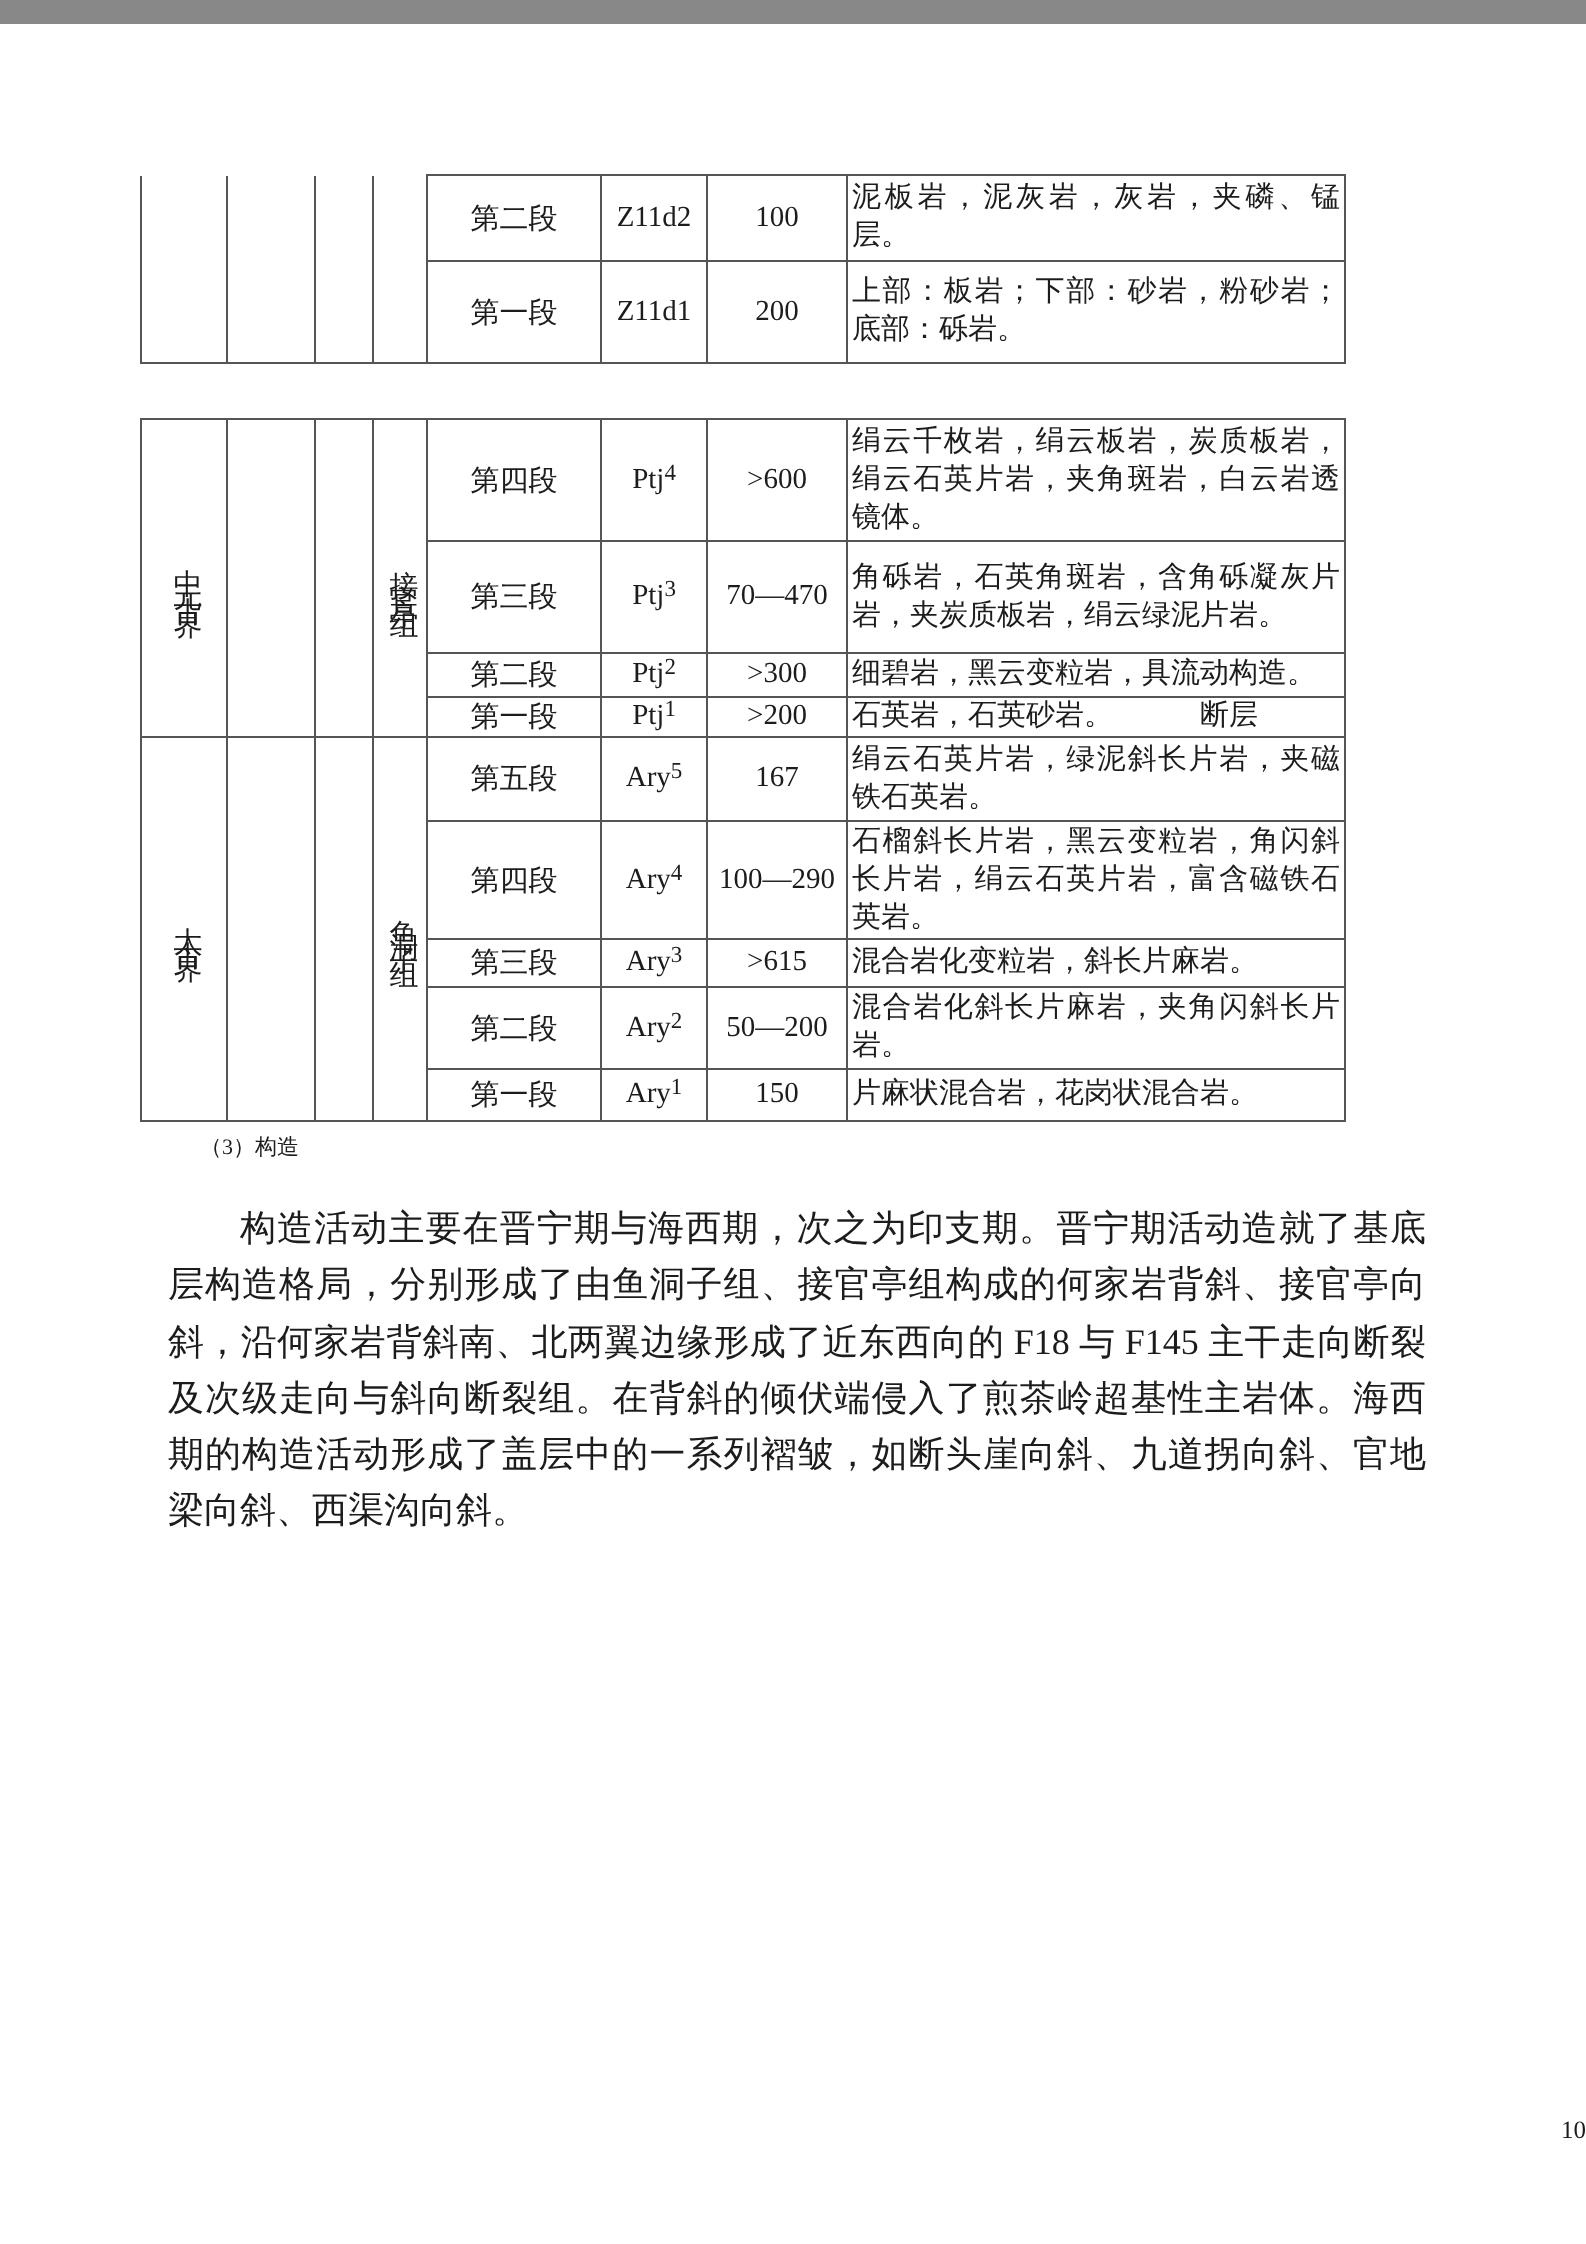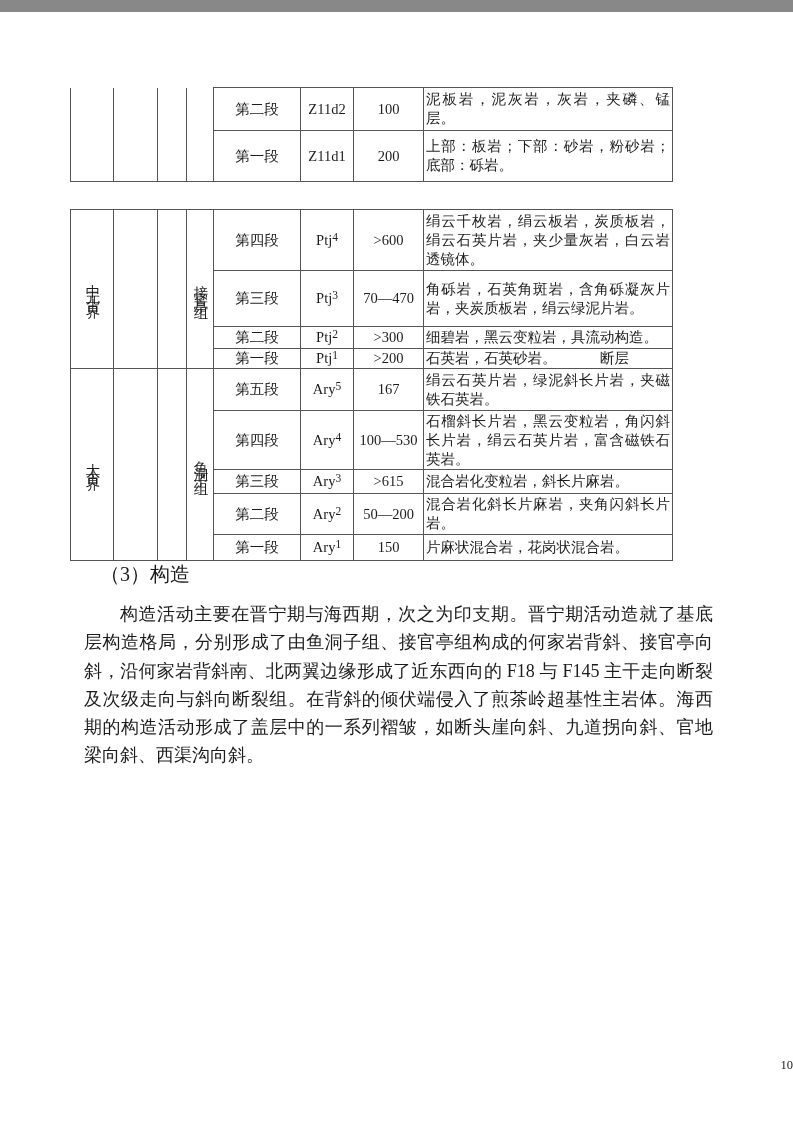--- a/index.html
+++ b/index.html
@@ -50,21 +50,21 @@
   .h43{height:43px} .h51{height:51px}
   .h61{height:61px} .h56{height:56px} .h22{height:22px} .h20{height:20px}
   .h42{height:42px} .h59{height:59px} .h24{height:24px} .h41{height:41px} .h26{height:26px}
   
   .content {
     position: absolute;
     left: 84px; top: 551px;
     width: 629px;
   }
   .heading {
-    font-size: 20px;
+    font-size: 11px;
     line-height: 22px;
     padding-left: 16px;
   }
   .para {
     margin: 15px 0 0 0;
     font-size: 18px;
     line-height: 28.3px;
     text-align: justify;
     text-justify: inter-character;
     text-indent: 2em;
@@ -131,21 +131,21 @@
         <span class="vtext">中元古界</span>
       </td>
       <td rowspan="4"></td>
       <td rowspan="4"></td>
       <td class="vert" rowspan="4">
         <span class="vtext">接官亭组</span>
       </td>
       <td class="c">第四段</td>
       <td class="c"><span>Ptj</span><span class="sup">4</span></td>
       <td class="c">&gt;600</td>
-      <td class="lith">绢云千枚岩，绢云板岩，炭质板岩，绢云石英片岩，夹少量灰岩，白云岩透镜体。</td>
+      <td class="lith">绢云千枚岩，绢云板岩，炭质板岩，绢云石英片岩，夹角斑岩，白云岩透镜体。</td>
     </tr>
     <tr class="h56">
       <td class="c">第三段</td>
       <td class="c"><span>Ptj</span><span class="sup">3</span></td>
       <td class="c">70—470</td>
       <td class="lith">角砾岩，石英角斑岩，含角砾凝灰片岩，夹炭质板岩，绢云绿泥片岩。</td>
     </tr>
     <tr class="h22">
       <td class="c">第二段</td>
       <td class="c"><span>Ptj</span><span class="sup">2</span></td>
@@ -169,21 +169,21 @@
         <span class="vtext">鱼洞子组</span>
       </td>
       <td class="c">第五段</td>
       <td class="c"><span>Ary</span><span class="sup">5</span></td>
       <td class="c">167</td>
       <td class="lith">绢云石英片岩，绿泥斜长片岩，夹磁铁石英岩。</td>
     </tr>
     <tr class="h59">
       <td class="c">第四段</td>
       <td class="c"><span>Ary</span><span class="sup">4</span></td>
-      <td class="c">100—530</td>
+      <td class="c">100—290</td>
       <td class="lith">石榴斜长片岩，黑云变粒岩，角闪斜长片岩，绢云石英片岩，富含磁铁石英岩。</td>
     </tr>
     <tr class="h24">
       <td class="c">第三段</td>
       <td class="c"><span>Ary</span><span class="sup">3</span></td>
       <td class="c">&gt;615</td>
       <td class="lith">混合岩化变粒岩，斜长片麻岩。</td>
     </tr>
     <tr class="h41">
       <td class="c">第二段</td>

